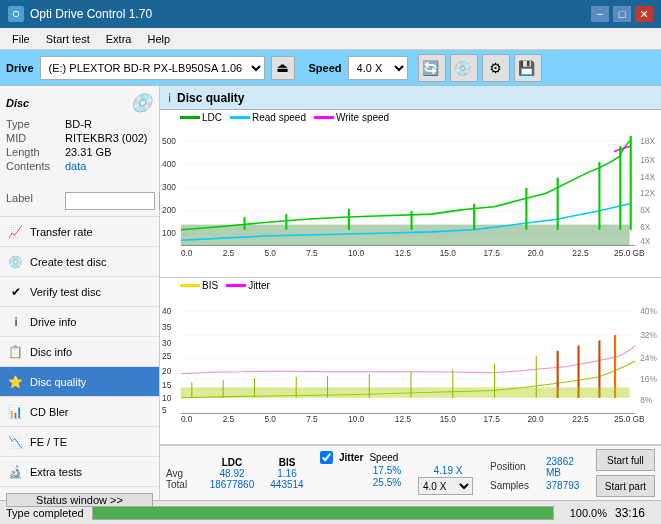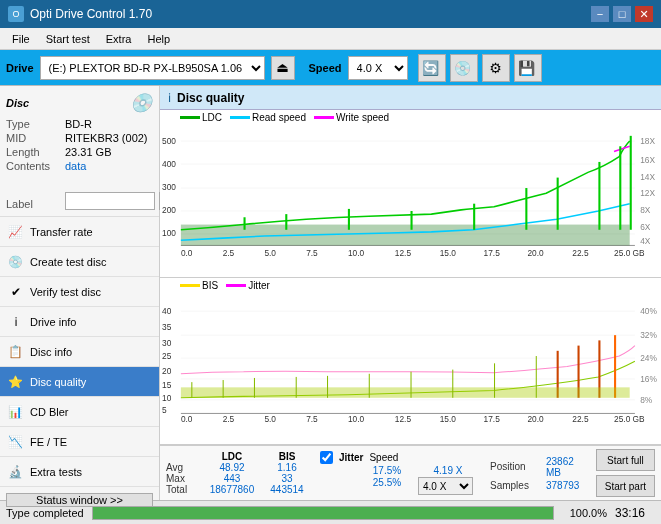--- a/index.html
+++ b/index.html
@@ -11,42 +11,42 @@
     .titlebar-icon { width: 16px; height: 16px; background: #4a9fd4; border-radius: 2px; display: flex; align-items: center; justify-content: center; font-size: 9px; color: white; }
     .titlebar-controls { display: flex; gap: 4px; }
     .titlebar-btn { width: 18px; height: 16px; background: #5a8abf; border: none; color: white; cursor: pointer; font-size: 11px; display: flex; align-items: center; justify-content: center; }
     .titlebar-btn.close { background: #c0392b; }
 
     
     .menubar { background: #f0f0f0; height: 22px; display: flex; align-items: center; padding: 0 4px; border-bottom: 1px solid #ccc; }
     .menubar-item { padding: 2px 8px; font-size: 11px; cursor: pointer; }
 
     
-    .toolbar { background: #0ea5e9; height: 36px; display: flex; align-items: center; padding: 0 6px; gap: 6px; border-bottom: 1px solid #bbb; }
+    .toolbar { background: #7dd3fc; height: 36px; display: flex; align-items: center; padding: 0 6px; gap: 6px; border-bottom: 1px solid #bbb; }
     .toolbar-label { font-size: 11px; font-weight: bold; }
     .drive-select { height: 24px; font-size: 11px; background: white; border: 1px solid #aaa; padding: 0 4px; min-width: 220px; }
     .eject-btn { width: 24px; height: 24px; background: #e0e0e0; border: 1px solid #aaa; display: flex; align-items: center; justify-content: center; cursor: pointer; }
     .speed-label { font-size: 11px; font-weight: bold; margin-left: 8px; }
     .speed-select { height: 24px; font-size: 11px; background: white; border: 1px solid #aaa; padding: 0 4px; width: 60px; }
     .toolbar-icons { display: flex; gap: 4px; margin-left: 4px; }
     .toolbar-icon-btn { width: 28px; height: 28px; background: #e0e0e0; border: 1px solid #aaa; display: flex; align-items: center; justify-content: center; cursor: pointer; font-size: 14px; }
 
     
     .main { display: flex; height: calc(524px - 28px - 22px - 36px - 24px); }
 
     
     .sidebar { width: 160px; background: #f5f5f5; border-right: 1px solid #ccc; display: flex; flex-direction: column; }
     .disc-section { background: #f5f5f5; padding: 6px; border-bottom: 1px solid #ddd; }
     .disc-header { display: flex; align-items: center; justify-content: space-between; margin-bottom: 4px; font-style: italic; }
     .disc-header-text { font-weight: bold; font-size: 11px; }
     .disc-info-row { display: flex; font-size: 11px; margin-bottom: 2px; gap: 4px; }
     .disc-info-label { color: #555; min-width: 55px; }
     .disc-info-value { color: #000; font-weight: normal; }
     .disc-info-value.blue { color: #0066cc; }
-    .disc-label-row { display: flex; align-items: flex-end; gap: 4px; font-size: 11px; margin-top: 20px; }
+    .disc-label-row { display: flex; align-items: flex-start; gap: 4px; font-size: 11px; margin-top: 20px; }
     .disc-label-input { border: 1px solid #aaa; height: 18px; width: 90px; font-size: 10px; padding: 0 2px; }
     .disc-label-btn { width: 18px; height: 18px; background: #e0e0e0; border: 1px solid #aaa; cursor: pointer; display: flex; align-items: center; justify-content: center; font-size: 10px; }
 
     .nav-items { flex: 1; }
     .nav-item { height: 30px; display: flex; align-items: center; padding: 0 8px; gap: 6px; font-size: 11px; cursor: pointer; border-bottom: 1px solid #e0e0e0; }
     .nav-item.active { background: #3a7dc9; color: white; }
     .nav-item-icon { width: 16px; height: 16px; display: flex; align-items: center; justify-content: center; font-size: 12px; }
 
     .status-btn { margin: 6px; height: 26px; background: #e0e0e0; border: 1px solid #aaa; font-size: 11px; cursor: pointer; }
 
@@ -347,25 +347,20 @@
             <div style="width:60px; text-align:center; font-weight:bold;">LDC</div>
             <div style="width:50px; text-align:center; font-weight:bold;">BIS</div>
           </div>
 
           <div style="display:flex;">
             <div style="width:36px; color:#333;">Avg</div>
             <div style="width:60px; text-align:center; color:#0066cc;">48.92</div>
             <div style="width:50px; text-align:center; color:#0066cc;">1.16</div>
           </div>
 
-          <div style="display:flex;">
-            <div style="width:36px; color:#333;">Max</div>
-            <div style="width:60px; text-align:center; color:#0066cc;">443</div>
-            <div style="width:50px; text-align:center; color:#0066cc;">33</div>
-          </div>
 
           <div style="display:flex;">
             <div style="width:36px; color:#333;">Total</div>
             <div style="width:60px; text-align:center; color:#0066cc;">18677860</div>
             <div style="width:50px; text-align:center; color:#0066cc;">443514</div>
           </div>
         </div>
 
         <div style="display:flex; flex-direction:column; gap:1px;">
           <div style="display:flex; gap:6px; align-items:center;">

